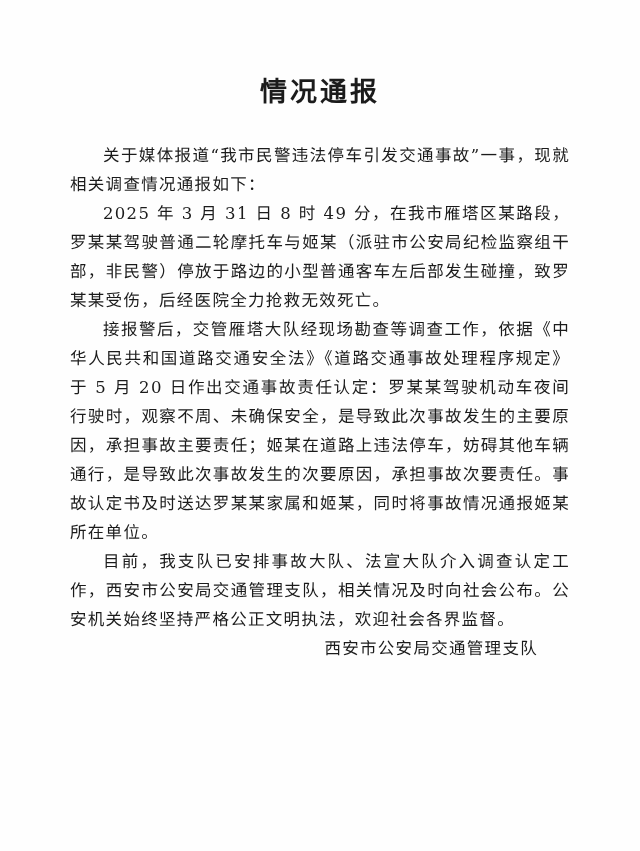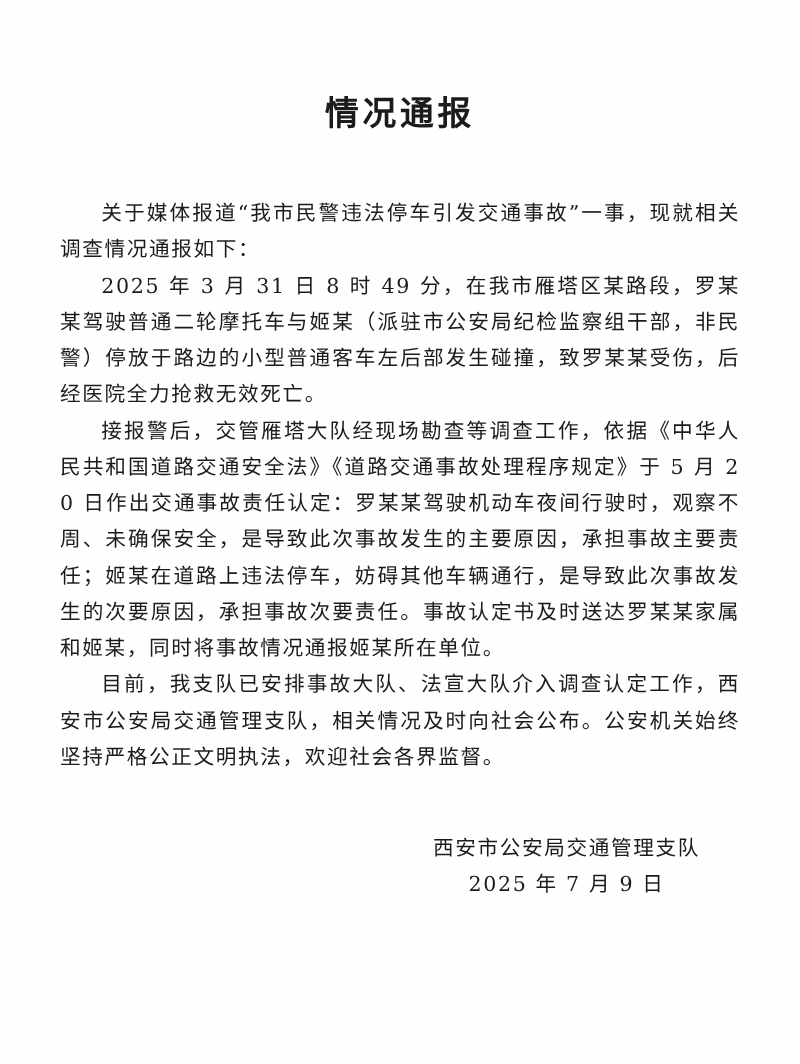--- a/index.html
+++ b/index.html
@@ -9,47 +9,46 @@
     }
     .page {
       position: relative;
       width: 640px;
       height: 851px;
       margin: 0;
       background: #fefefe;
       color: #1b1b1b;
       font-family: "DejaVu Serif", "Liberation Serif", serif;
       box-sizing: border-box;
-      padding: 0 48px;
+      padding: 0 70px;
       overflow: hidden;
     }
     .doc-title {
       margin: 0;
       padding-top: 76px;
       text-align: center;
       font-size: 27px;
       line-height: 32px;
       font-weight: 700;
       letter-spacing: 3px;
     }
     .doc-body {
-      margin-top: 48px;
+      margin-top: 33px;
     }
     .doc-body p {
       margin: 0;
       font-size: 16.5px;
       line-height: 29px;
       letter-spacing: 1.3px;
       text-indent: 2em;
       text-align: justify;
       text-justify: inter-character;
       word-break: break-all;
     }
     .signature-block {
-      margin-top: 44px;
       display: flex;
       justify-content: flex-end;
       padding-right: 32px;
     }
     .signature-inner {
       text-align: center;
       font-size: 16.5px;
       line-height: 29px;
       letter-spacing: 1.3px;
     }
@@ -64,17 +63,16 @@
   <div class="doc-body">
     <p>关于媒体报道“我市民警违法停车引发交通事故”一事，现就相关调查情况通报如下：</p>
     <p>2025 年 3 月 31 日 8 时 49 分，在我市雁塔区某路段，罗某某驾驶普通二轮摩托车与姬某（派驻市公安局纪检监察组干部，非民警）停放于路边的小型普通客车左后部发生碰撞，致罗某某受伤，后经医院全力抢救无效死亡。</p>
     <p>接报警后，交管雁塔大队经现场勘查等调查工作，依据《中华人民共和国道路交通安全法》《道路交通事故处理程序规定》于 5 月 20 日作出交通事故责任认定：罗某某驾驶机动车夜间行驶时，观察不周、未确保安全，是导致此次事故发生的主要原因，承担事故主要责任；姬某在道路上违法停车，妨碍其他车辆通行，是导致此次事故发生的次要原因，承担事故次要责任。事故认定书及时送达罗某某家属和姬某，同时将事故情况通报姬某所在单位。</p>
     <p>目前，我支队已安排事故大队、法宣大队介入调查认定工作，西安市公安局交通管理支队，相关情况及时向社会公布。公安机关始终坚持严格公正文明执法，欢迎社会各界监督。</p>
   </div>
 
   <div class="signature-block">
     <div class="signature-inner">
       <div>西安市公安局交通管理支队</div>
-      <div>2025 年 7 月 9 日</div>
     </div>
   </div>
 
 </div>
 
 </body></html>

